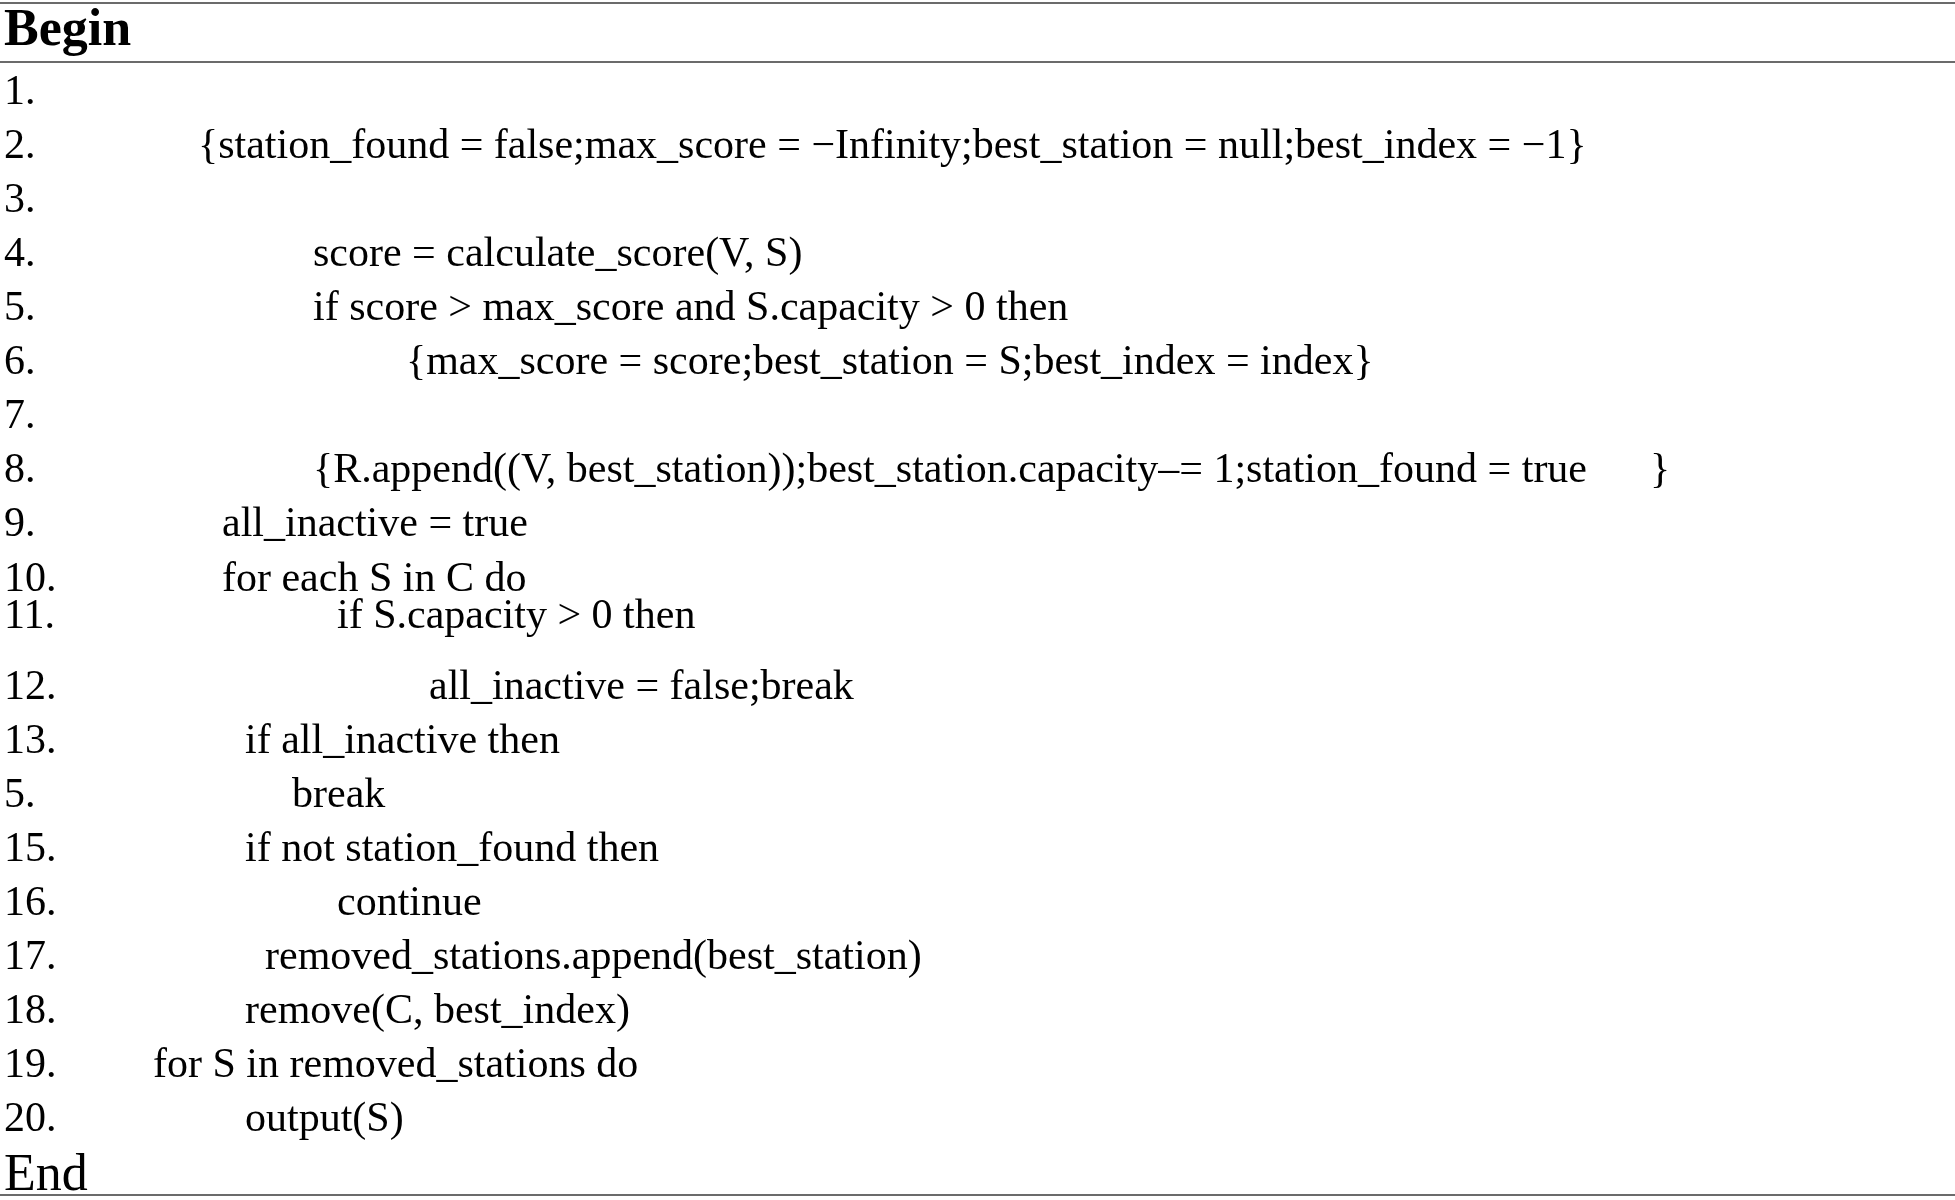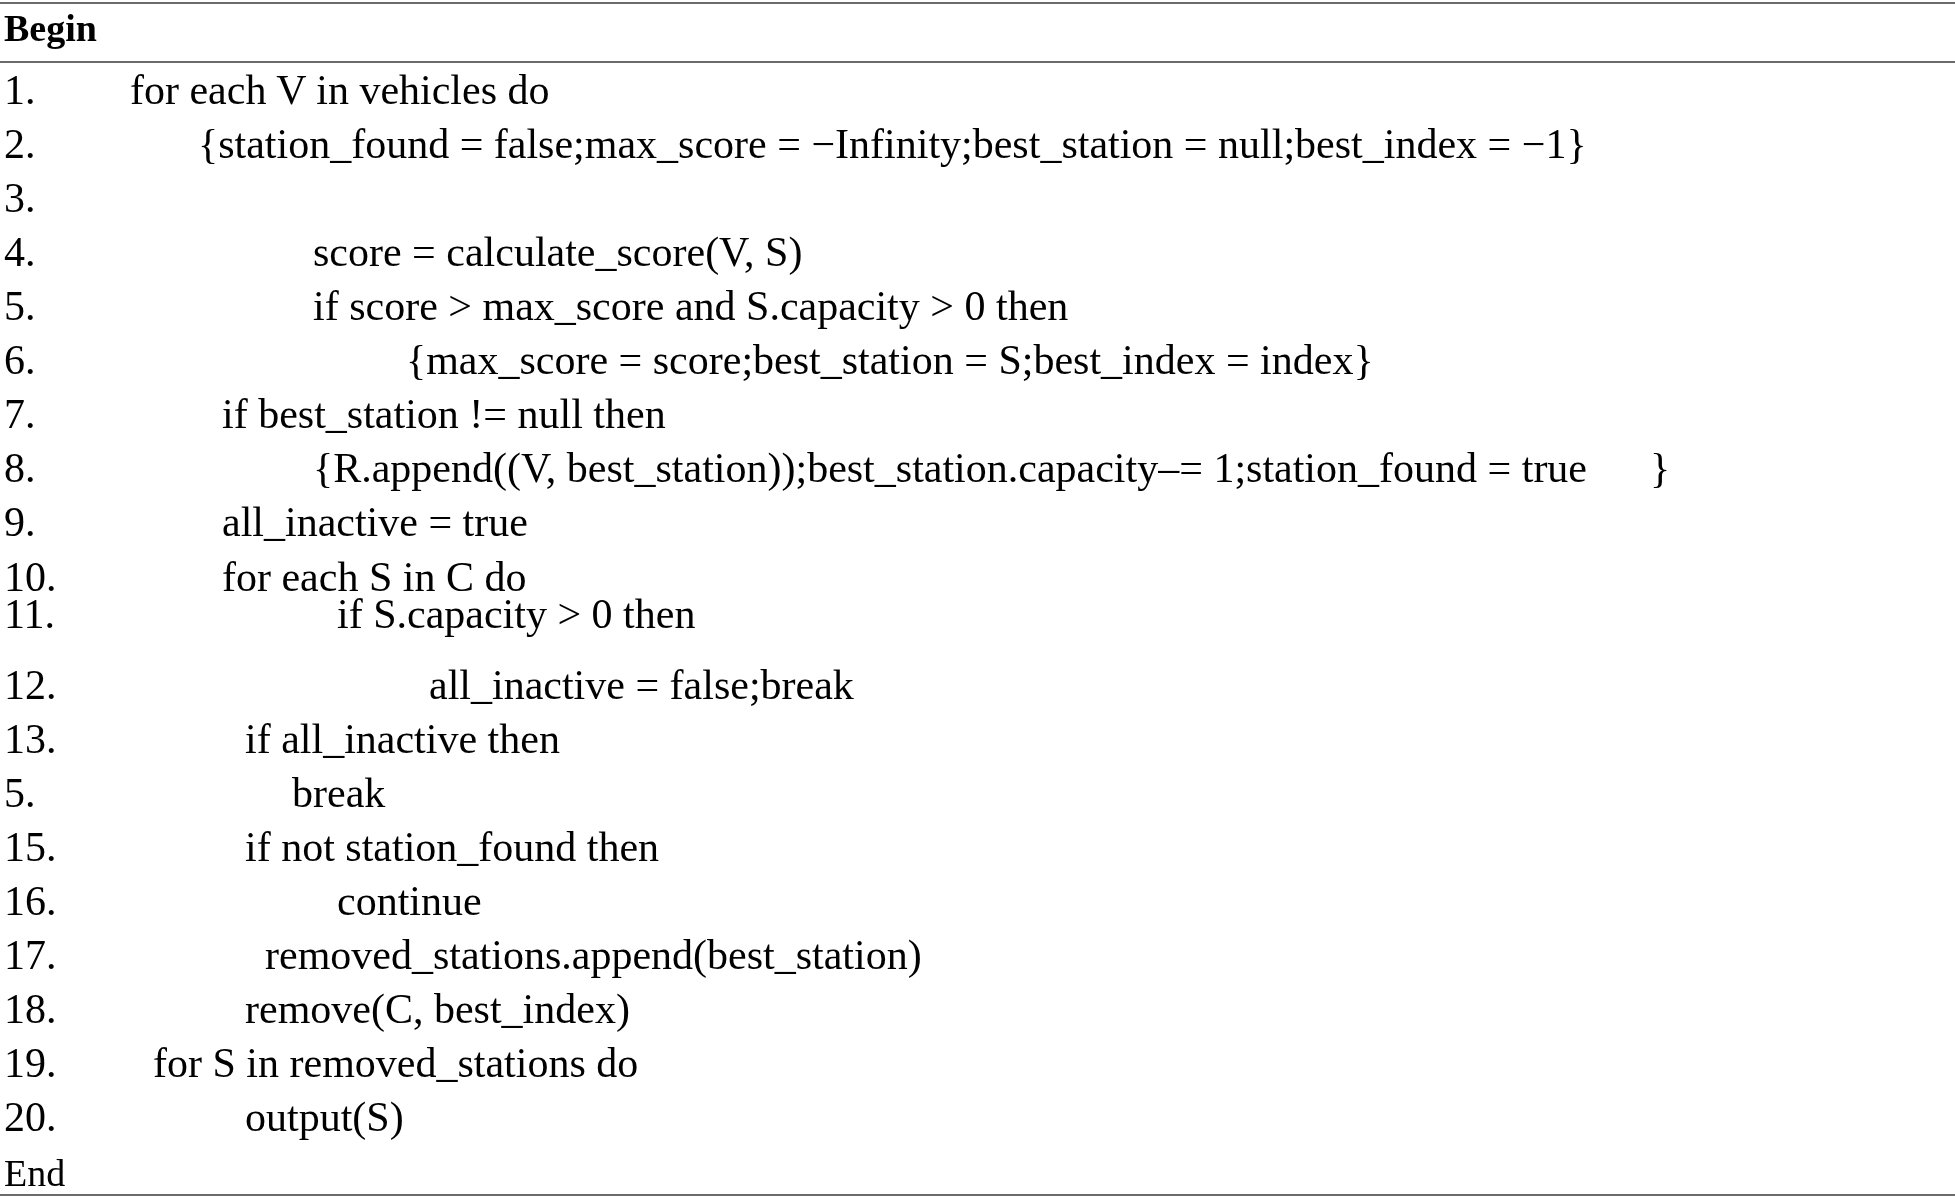--- a/index.html
+++ b/index.html
@@ -29,21 +29,21 @@
       position: absolute;
       left: 0;
       height: 54px;
       line-height: 54px;
       font-size: 42px;
       white-space: pre;
     }
     .heading {
       position: absolute;
       left: 4px;
-      font-size: 38px;
+      font-size: 52px;
       line-height: 54px;
       white-space: pre;
     }
     .heading.begin { top: 1px; font-weight: bold; }
     .heading.end { top: 1146px; text-align: right; }
     .num {
       position: absolute;
       left: 4px;
       top: 0;
     }
@@ -53,27 +53,27 @@
     }
   </style>
 </head>
 <body>
 
 <div class="rule top"></div>
 <div class="heading begin">Begin</div>
 <div class="rule mid"></div>
 
 <div id="algo-body">
-    <div class="row" style="top: 63px; width: 1955px;"><span class="num">1.</span><span class="code" style="left: 130px;">for each V in vehicles do</span></div>
+    <div class="row" style="top: 63px; width: 1955px;"><span class="num">1.</span></div>
     <div class="row" style="top: 117px; width: 1955px;"><span class="num">2.</span><span class="code" style="left: 198px;">{station_found = false;max_score = −Infinity;best_station = null;best_index = −1}</span></div>
     <div class="row" style="top: 171.1px; width: 1955px;"><span class="num">3.</span></div>
     <div class="row" style="top: 225.1px; width: 1955px;"><span class="num">4.</span><span class="code" style="left: 313px;">score = calculate_score(V, S)</span></div>
     <div class="row" style="top: 279.2px; width: 1955px;"><span class="num">5.</span><span class="code" style="left: 313px;">if score &gt; max_score and S.capacity &gt; 0 then</span></div>
     <div class="row" style="top: 333.3px; width: 1955px;"><span class="num">6.</span><span class="code" style="left: 406px;">{max_score = score;best_station = S;best_index = index}</span></div>
-    <div class="row" style="top: 387.3px; width: 1955px;"><span class="num">7.</span><span class="code" style="left: 222px;">if best_station != null then</span></div>
+    <div class="row" style="top: 387.3px; width: 1955px;"><span class="num">7.</span></div>
     <div class="row" style="top: 441.3px; width: 1955px;"><span class="num">8.</span><span class="code" style="left: 313px;">{R.append((V, best_station));best_station.capacity–= 1;station_found = true      }</span></div>
     <div class="row" style="top: 495.4px; width: 1955px;"><span class="num">9.</span><span class="code" style="left: 222px;">all_inactive = true</span></div>
     <div class="row" style="top: 549.5px; width: 1955px;"><span class="num">10.</span><span class="code" style="left: 222px;">for each S in C do</span></div>
     <div class="row" style="top: 587px; width: 1955px;"><span class="num">11.</span><span class="code" style="left: 337px;">if S.capacity &gt; 0 then</span></div>
     <div class="row" style="top: 657.5px; width: 1786px;"><span class="num">12.</span><span class="code" style="left: 429px;">all_inactive = false;break</span></div>
     <div class="row" style="top: 711.6px; width: 1955px;"><span class="num">13.</span><span class="code" style="left: 245px;">if all_inactive then</span></div>
     <div class="row" style="top: 765.6px; width: 1955px;"><span class="num">5.</span><span class="code" style="left: 292px;">break</span></div>
     <div class="row" style="top: 819.7px; width: 1955px;"><span class="num">15.</span><span class="code" style="left: 245px;">if not station_found then</span></div>
     <div class="row" style="top: 873.8px; width: 1955px;"><span class="num">16.</span><span class="code" style="left: 337px;">continue</span></div>
     <div class="row" style="top: 927.8px; width: 1776px;"><span class="num">17.</span><span class="code" style="left: 245px; margin-left: 20px;">removed_stations.append(best_station)</span></div>

